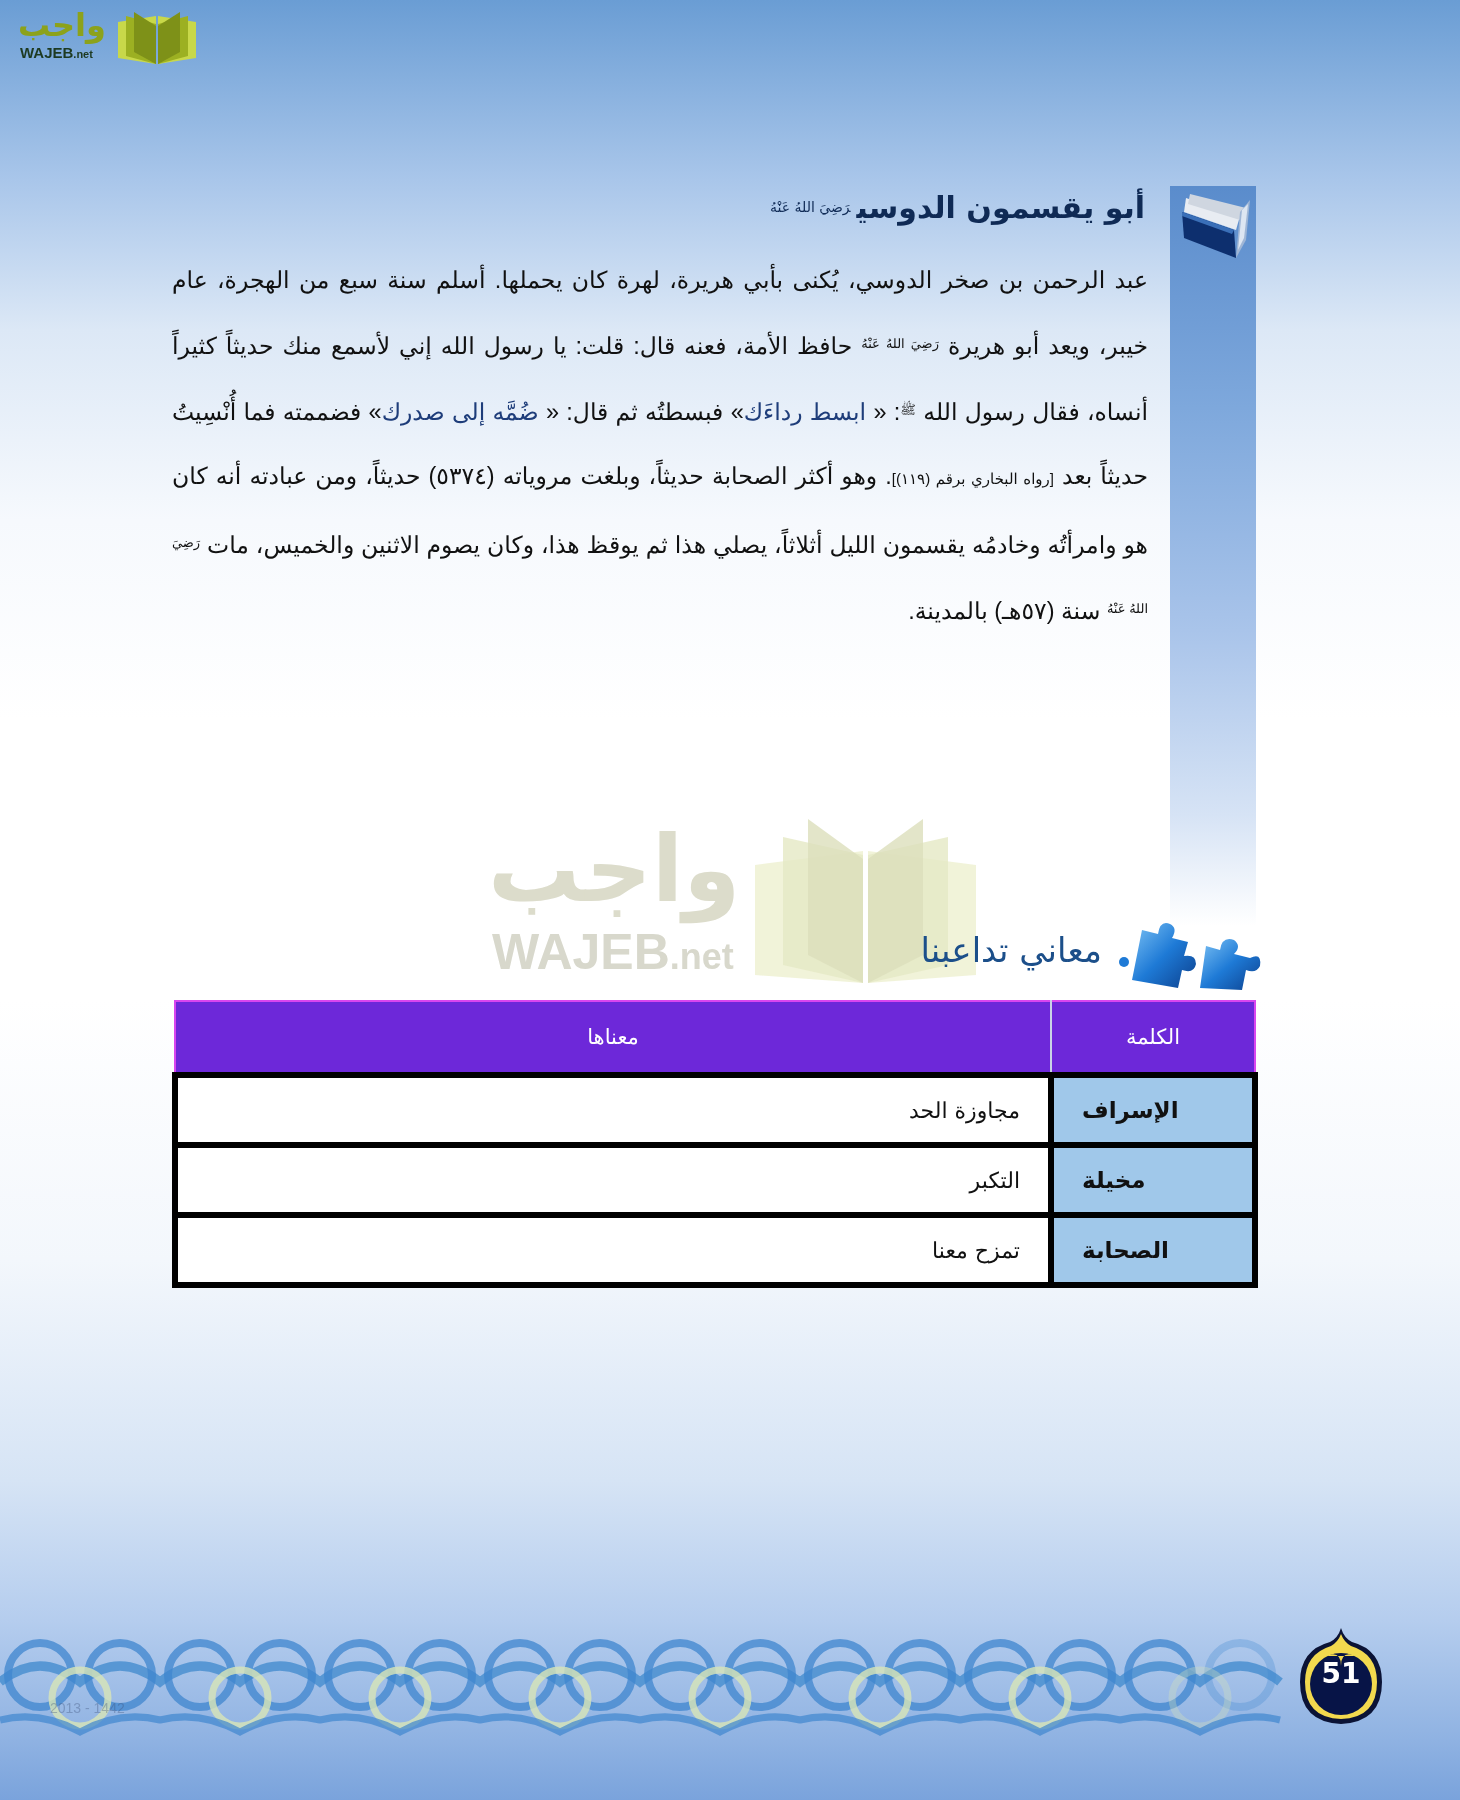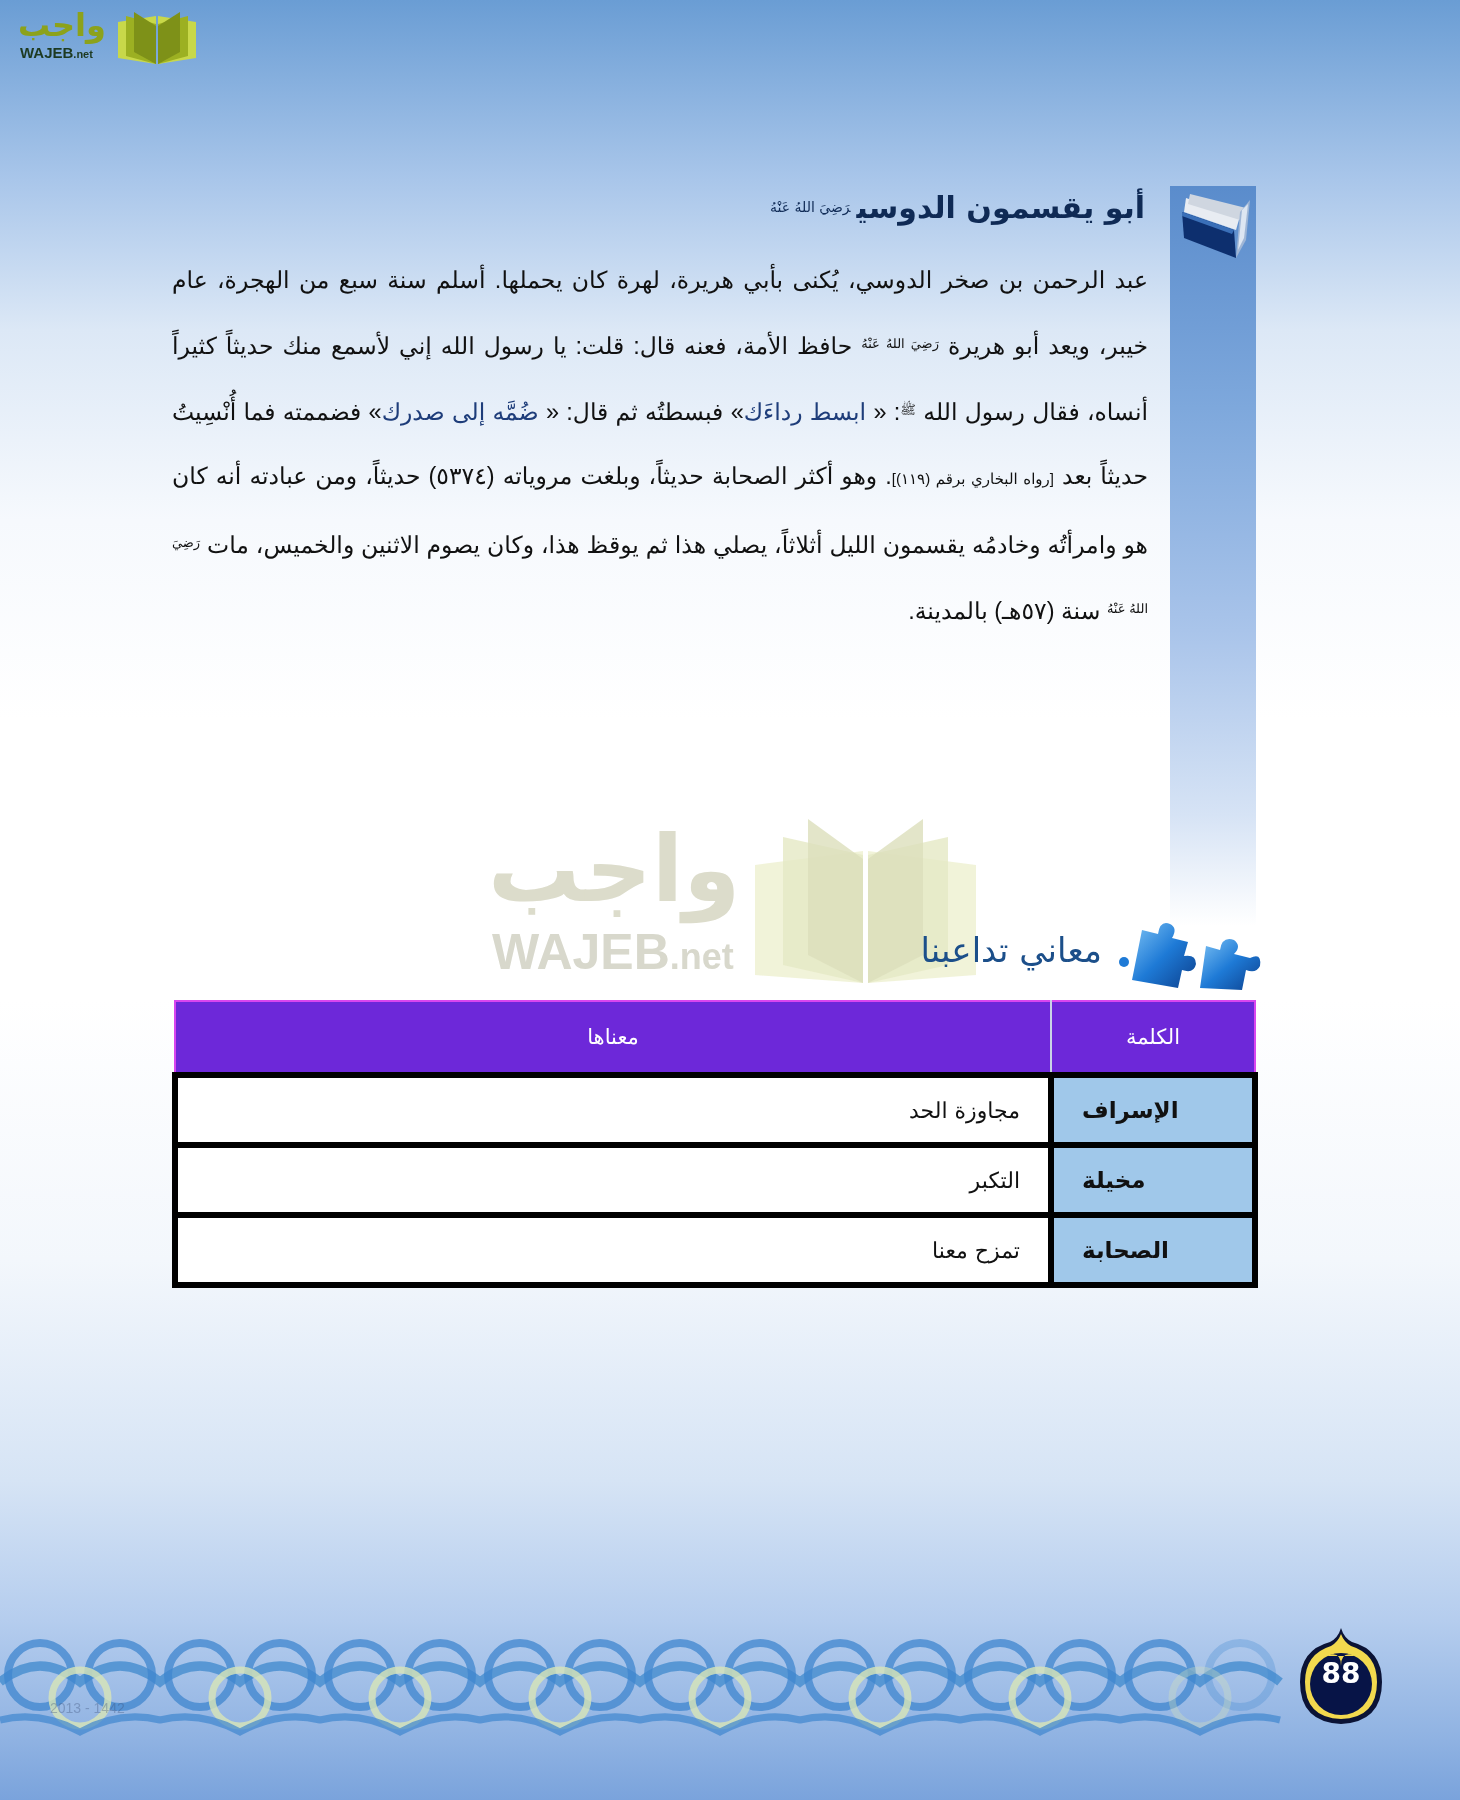--- a/index.html
+++ b/index.html
@@ -173,13 +173,13 @@
   <path d="M0 100 Q40 90 80 112 Q120 90 160 100 Q200 90 240 112 Q280 90 320 100 Q360 90 400 112 Q440 90 480 100 Q520 90 560 112 Q600 90 640 100 Q680 90 720 112 Q760 90 800 100 Q840 90 880 112 Q920 90 960 100 Q1000 90 1040 112 Q1080 90 1120 100 Q1160 90 1200 112 Q1240 90 1280 100" fill="none" stroke="#3f86cf" stroke-width="7" opacity="0.7"></path>
 </svg>
 <div class="abs footer-mark">2013 - 1442</div>
 
 <svg class="abs page-badge" viewBox="0 0 90 100">
   <path d="M45 2 Q48 12 56 16 Q86 24 86 56 Q86 96 45 98 Q4 96 4 56 Q4 24 34 16 Q42 12 45 2 Z" fill="#0b1335"></path>
   <path d="M45 8 Q48 16 55 20 Q81 28 81 56 Q81 92 45 93 Q9 92 9 56 Q9 28 35 20 Q42 16 45 8 Z" fill="#f2d94e"></path>
   <circle cx="45" cy="58" r="31" fill="#071447"></circle>
   <path d="M30 30 Q45 24 45 40 Q45 24 60 30 Z" fill="#f2d94e"></path>
 </svg>
-<div class="abs page-num">88</div>
+<div class="abs page-num">51</div>
 
 </body></html>

